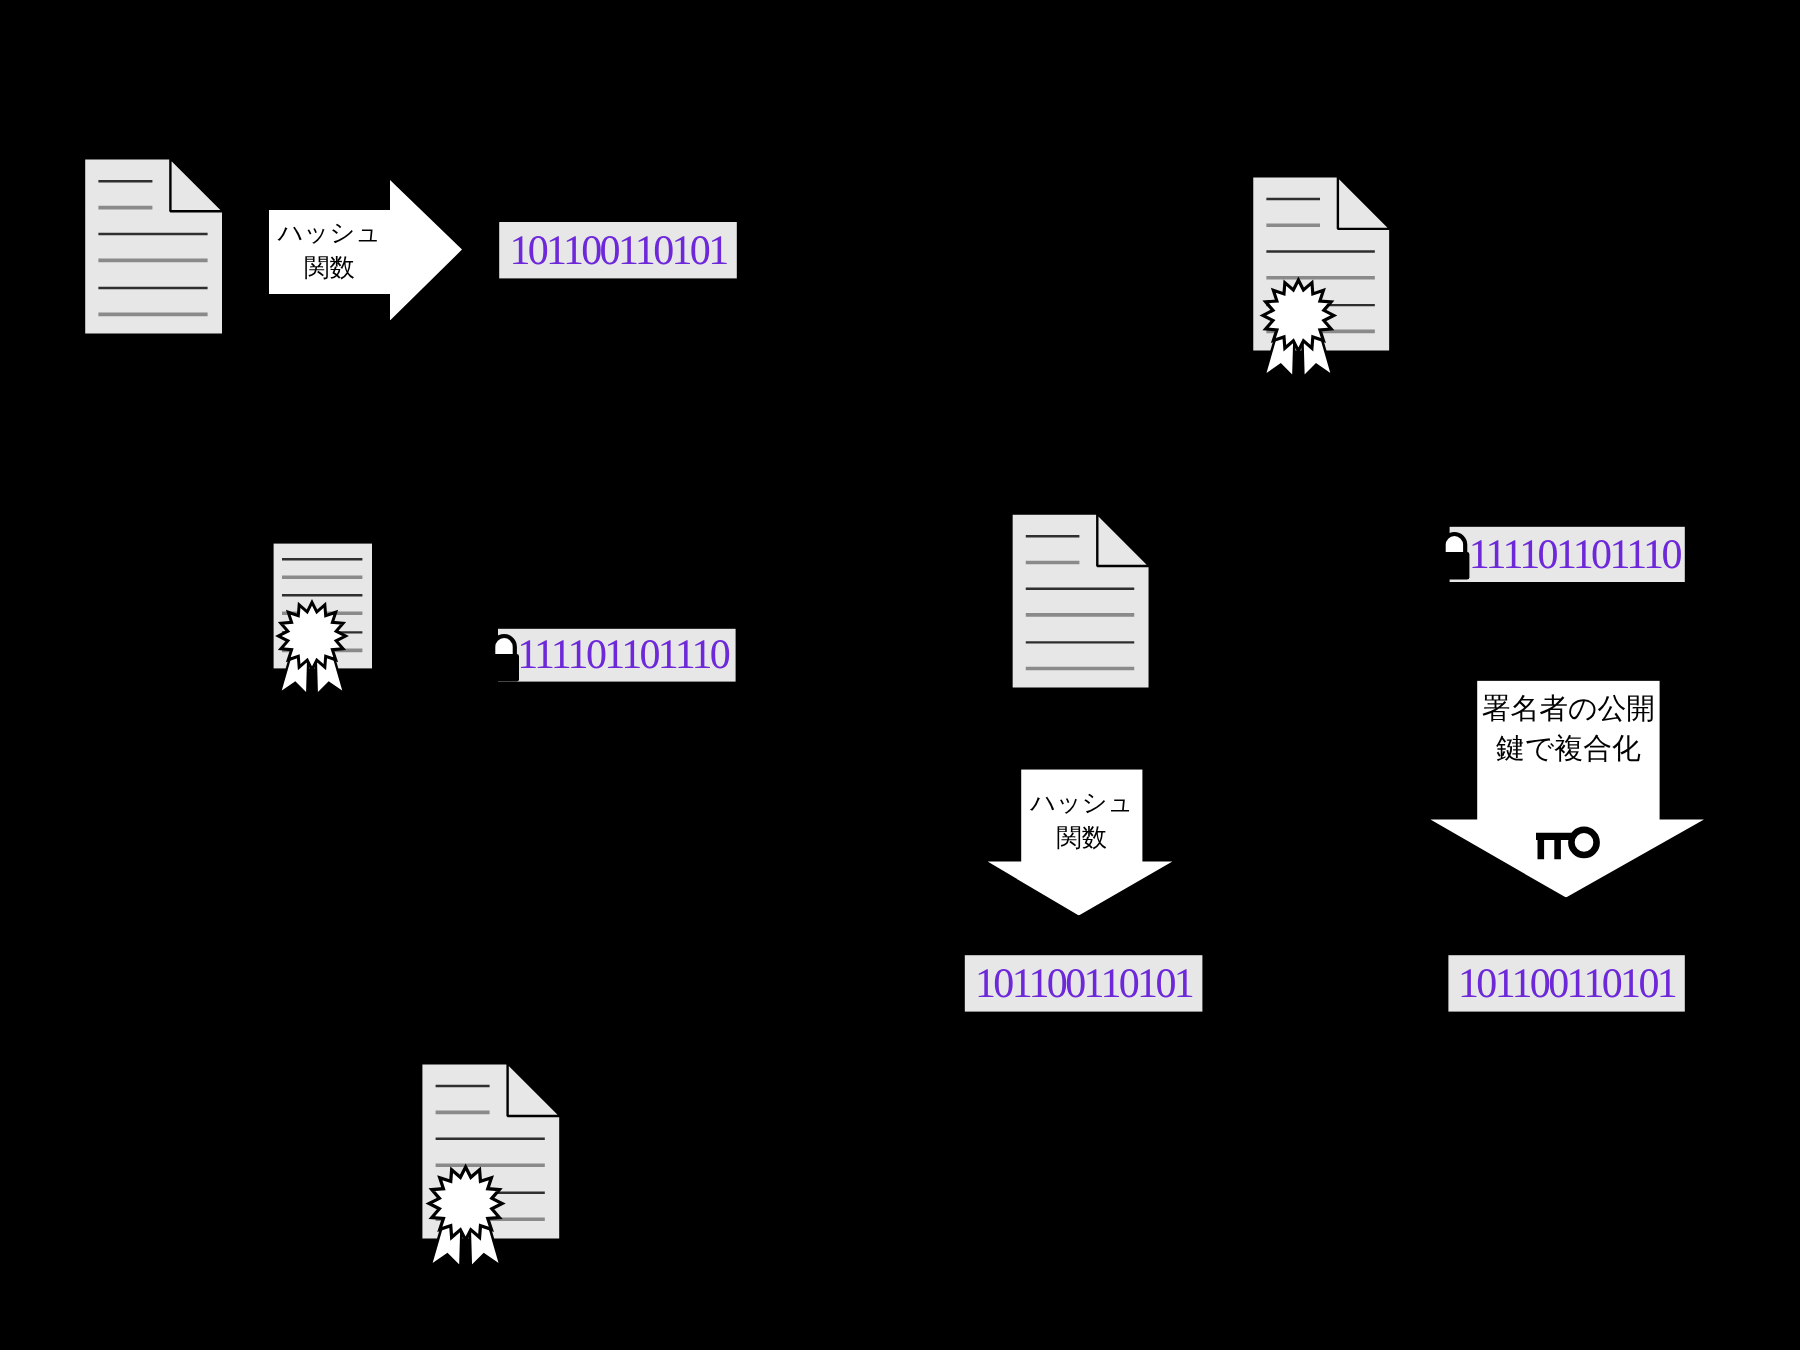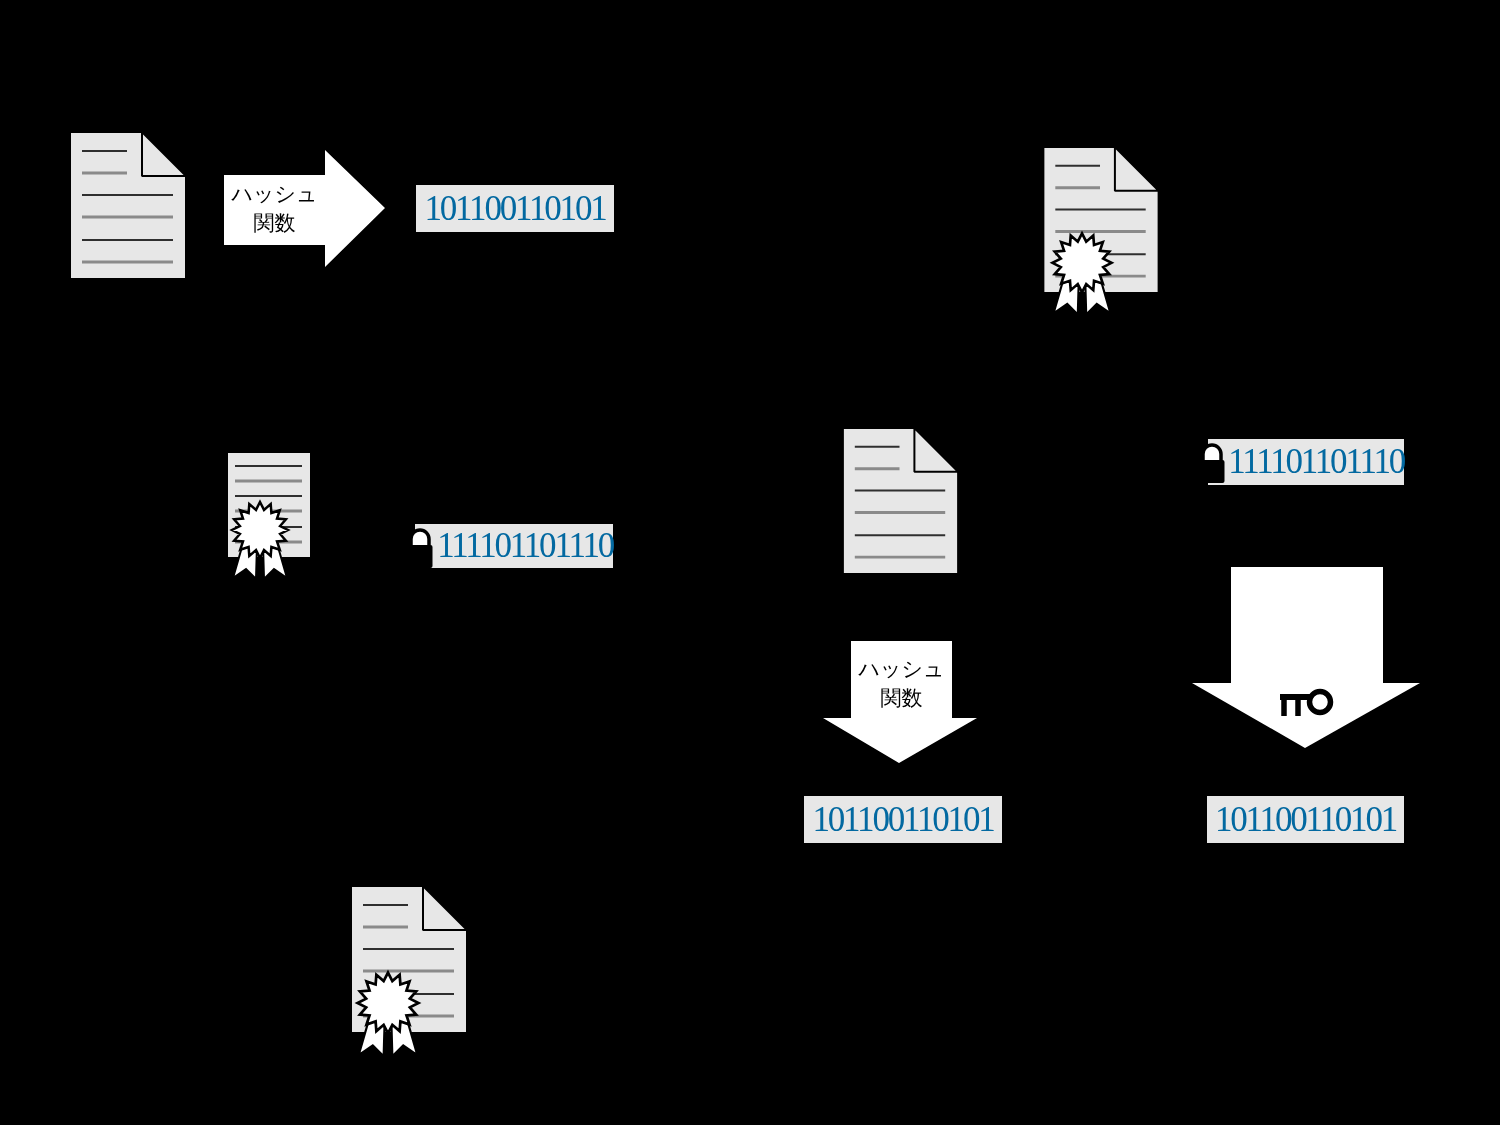--- a/index.html
+++ b/index.html
@@ -8,22 +8,22 @@
   .doc{position:absolute;}
   .doc svg{display:block;overflow:visible;}
   .seal{position:absolute;overflow:visible;}
   .arrow{position:absolute;background:#ffffff;}
   .arrow-label{position:absolute;text-align:center;color:#000;font-family:"DejaVu Sans",sans-serif;}
   .arrow-label div{white-space:nowrap;}
   .lbl-21{font-size:21px;line-height:29px;}
   .lbl-24{font-size:24px;line-height:33px;}
   .lbl-26{font-size:26px;line-height:34px;}
   .value-box{position:absolute;background:#e7e7e7;display:flex;align-items:center;justify-content:center;
-             font-family:"Liberation Serif",serif;font-size:35px;letter-spacing:-2.2px;color:#0369a1;}
-  .value-box.locked{justify-content:flex-end;padding-left:16px;box-sizing:border-box;}
+             font-family:"Liberation Serif",serif;font-size:35px;letter-spacing:-2.2px;color:#6d28d9;}
+  .value-box.locked{justify-content:flex-start;padding-left:16px;box-sizing:border-box;}
   .lock{position:absolute;overflow:visible;}
   .key{position:absolute;}
   
   #arrow-hash1{left:224px;top:150px;width:161px;height:117px;
     clip-path:polygon(0px 25px,101px 25px,101px 0px,161px 58px,101px 117px,101px 95px,0px 95px);}
   #arrow-encrypt{left:394px;top:304px;width:239px;height:184px;
     clip-path:polygon(44px 0px,196px 0px,196px 116px,239px 116px,119px 184px,0px 116px,44px 116px);}
   #arrow-attach{left:325px;top:729px;width:165px;height:126px;
     clip-path:polygon(31px 0px,138px 0px,138px 81px,165px 81px,83px 126px,0px 81px,31px 81px);}
   #arrow-decrypt{left:1192px;top:567px;width:228px;height:181px;
@@ -150,20 +150,24 @@
 
   <div class="value-box locked" id="box-sig2">
     <svg class="lock" style="left:-9px;top:0;" width="26" height="46" viewBox="0 0 26 46">
       <path d="M4 24 V15 A9 9 0 0 1 22 15 V24" fill="#fff" stroke="#000" stroke-width="3.5"></path>
       <rect x="0.5" y="21" width="25" height="23" rx="2" fill="#000"></rect>
     </svg>
     <span>111101101110</span>
   </div>
 
   <div class="arrow" id="arrow-decrypt">
+    <div class="arrow-label lbl-24" style="left:39px;top:6px;width:152px;line-height:34px;">
+      <div>署名者の公開</div>
+      <div>鍵で複合化</div>
+    </div>
     <svg class="key" style="left:86px;top:119px;" width="58" height="34" viewBox="0 0 58 34">
       <circle cx="42" cy="16" r="10.5" fill="none" stroke="#000" stroke-width="5.5"></circle>
       <path d="M2 11 H33" stroke="#000" stroke-width="6" fill="none"></path>
       <path d="M6 11 V30" stroke="#000" stroke-width="5.5" fill="none"></path>
       <path d="M20 11 V30" stroke="#000" stroke-width="5.5" fill="none"></path>
     </svg>
   </div>
 
   <div class="arrow" id="arrow-hash2">
     <div class="arrow-label lbl-21" style="left:28px;top:14px;width:101px;">

